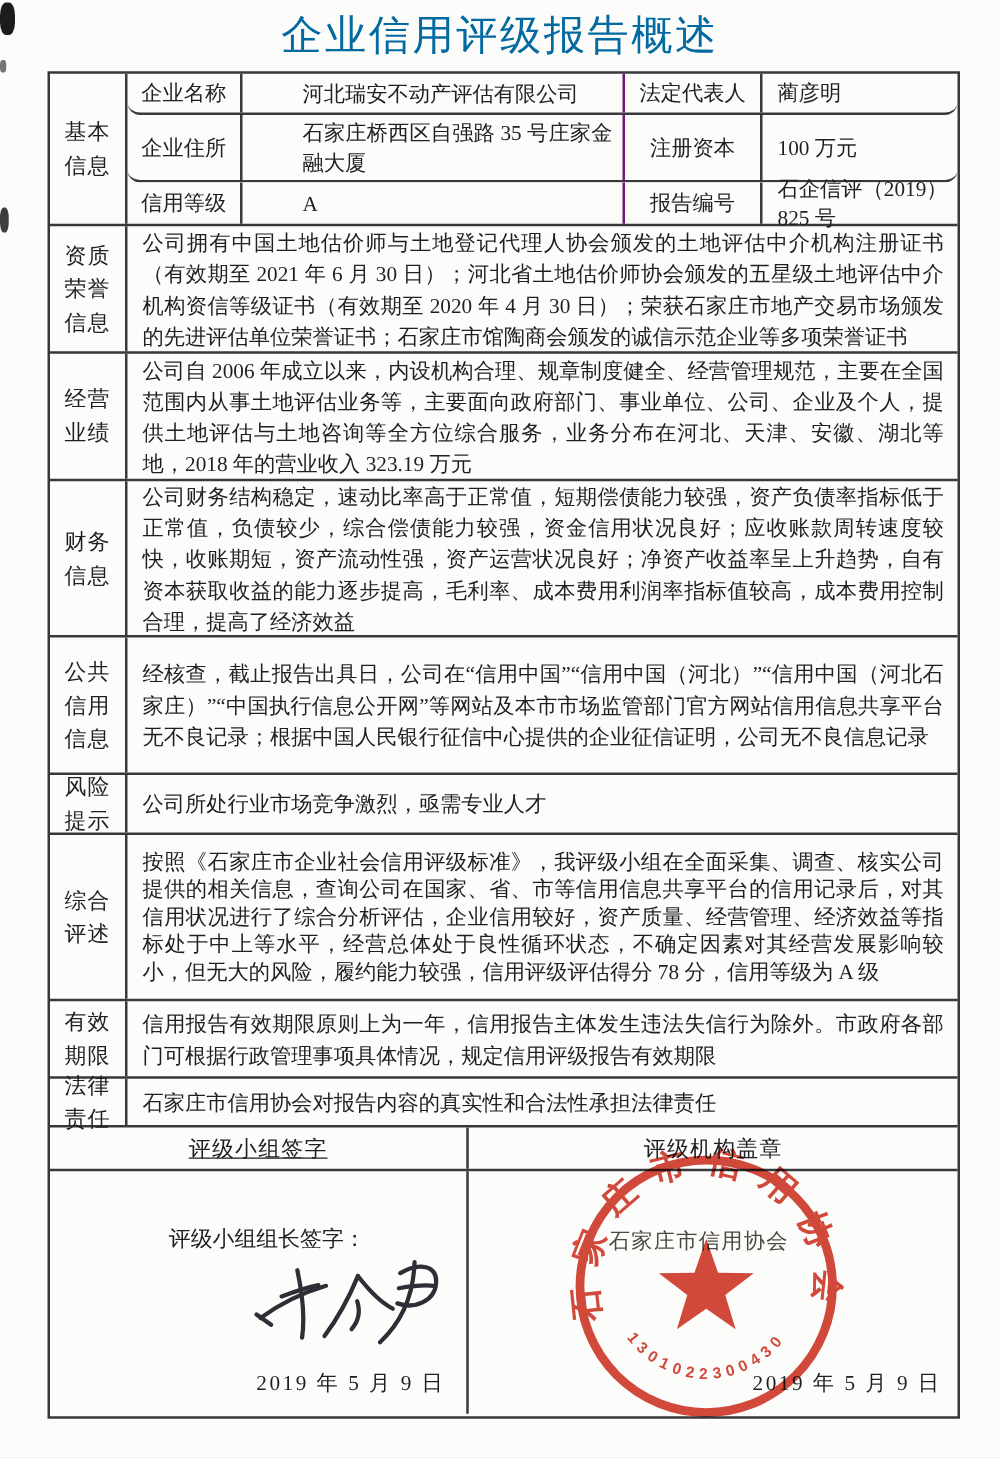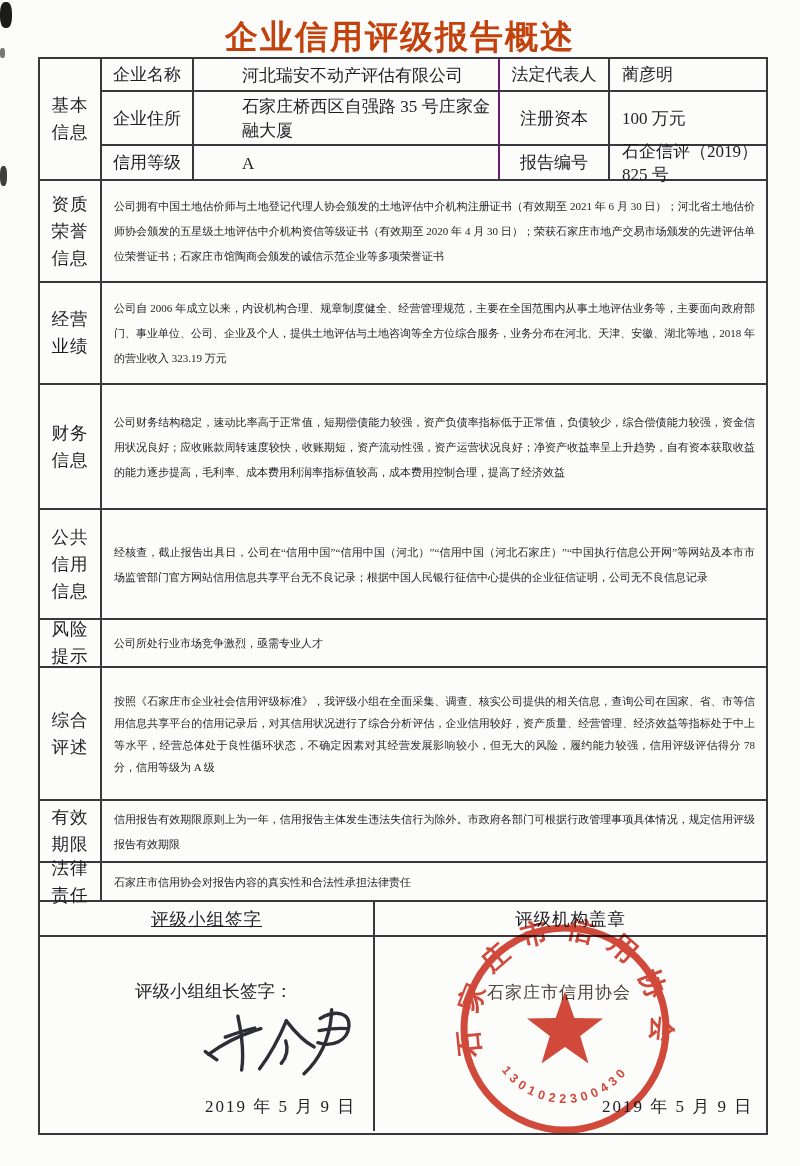--- a/index.html
+++ b/index.html
@@ -4,46 +4,46 @@
 <style>
   * { margin:0; padding:0; box-sizing:border-box; }
   html,body { background:#e9e9e7; }
   .page {
     position:relative; width:800px; height:1166px; margin:0 auto;
     background:#fcfcfa; overflow:hidden;
     font-family:"Liberation Serif","DejaVu Serif",serif;
     color:#1e1e24;
   }
   .doc-title {
-    position:absolute; top:15px; left:0; width:100%;
+    position:absolute; top:6px; left:0; width:100%;
     text-align:center; font-family:"Liberation Sans","DejaVu Sans",sans-serif;
-    font-size:33px; font-weight:700; letter-spacing:2px; color:#c2410c;
+    font-size:33px; font-weight:400; letter-spacing:2px; color:#0369a1;
   }
   .tbl {
     position:absolute; left:38px; top:57px; width:730px; height:1078px;
     border:2px solid #39393d; display:flex; flex-direction:column;
     background:transparent;
   }
   .row { display:flex; border-bottom:2px solid #39393d; }
   .row:last-child { border-bottom:none; }
   .sec-label {
     width:62px; flex:0 0 62px; border-right:2px solid #39393d;
     display:flex; align-items:center; justify-content:center;
     font-size:17.5px;
   }
   .sec-label span { width:38px; word-break:break-all; line-height:27px; text-align:center; letter-spacing:1px; }
   .sec-text {
-    flex:1; padding:1px 11px 0 12px; font-size:11px; line-height:25px;
+    flex:1; padding:1px 11px 0 12px; font-size:17px; line-height:25px;
     text-align:justify; display:flex; align-items:center;border-radius:11px;
   }
   .sec-text.tight { line-height:22px; }
   .sec-text p { width:100%; }
   
   .basic-rows { flex:1; display:flex; flex-direction:column; }
-  .b-row { display:flex; border-bottom:2px solid #39393d; }
+  .b-row { display:flex; border-bottom:2px solid #39393d;border-radius:10px; }
   .b-row:last-child { border-bottom:none; }
   .b-cell { font-size:17px; display:flex; align-items:center; }
   .b-lab1 { flex:0 0 92px; border-right:2px solid #39393d; justify-content:center; }
   .b-val1 { flex:0 0 268px; border-right:2px solid #701a75; padding:2px 8px 0 10px; line-height:24px; text-align:justify;margin-left:38px; }
   .b-lab2 { flex:0 0 110px; border-right:2px solid #39393d; justify-content:center; }
   .b-val2 { flex:1; padding:0 6px 0 12px; }
   
   .sign-head { height:35px; }
   .sign-head .cell {
     display:flex; align-items:center; justify-content:center;

